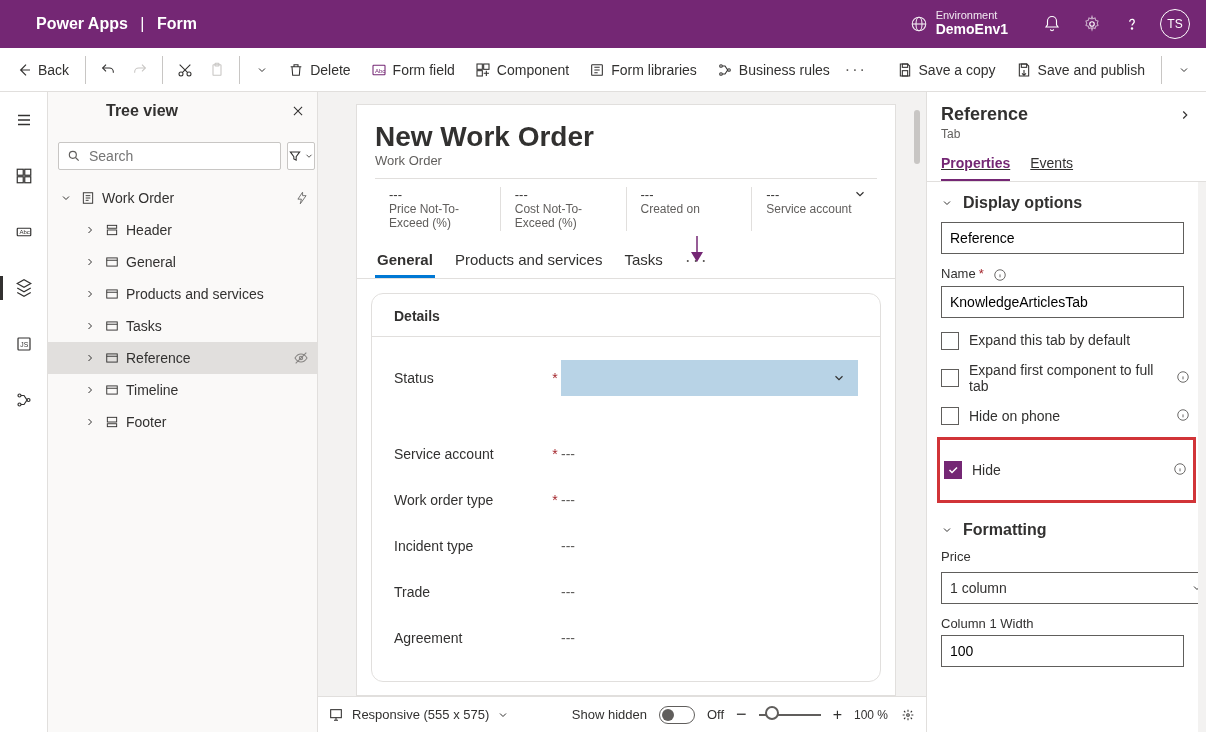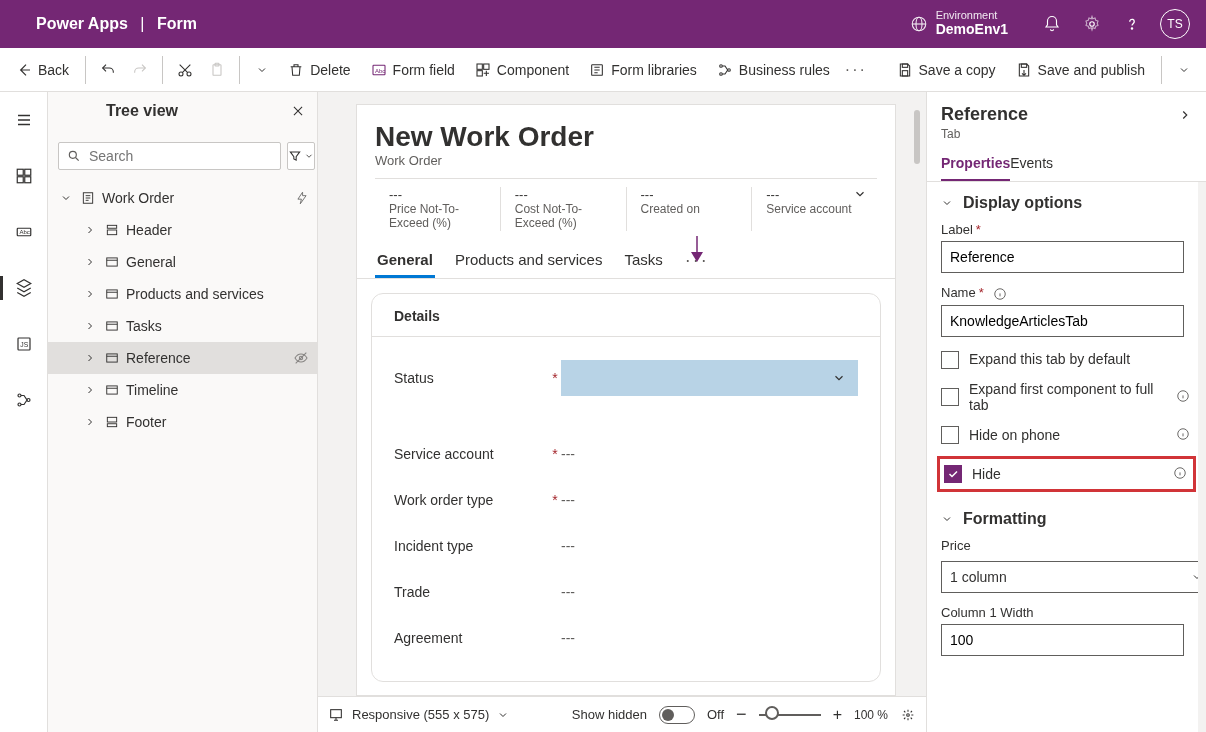--- a/index.html
+++ b/index.html
@@ -98,36 +98,36 @@
   .toggle { width:36px; height:18px; border-radius:9px; background:#fff; border:1px solid var(--text-muted); position:relative;}
   .toggle .knob { width:12px; height:12px; border-radius:50%; background:var(--text-muted); position:absolute; top:2px; left:2px;}
   .slider { width:62px; height:2px; background:var(--text-muted); position:relative;}
   .slider .sknob { width:14px; height:14px; border-radius:50%; border:2px solid var(--text-muted); background:#fff; position:absolute; top:-8px; left:6px;}
 
   
   .props { width:280px; border-left:1px solid var(--border); background:#fff; display:flex; flex-direction:column;}
   .props .phead { display:flex; align-items:center; justify-content:space-between; padding:12px 14px 2px;}
   .props .phead .ptitle { font-size:18px; font-weight:600;}
   .props .psub { padding:0 14px 6px; font-size:12px; color:var(--text-muted);}
-  .props .ptabs { display:flex; padding:0 14px; border-bottom:1px solid var(--border);}
+  .props .ptabs { display:flex; gap:20px; padding:0 14px; border-bottom:1px solid var(--border);text-decoration:underline;}
   .props .ptabs .pt { padding:8px 0; font-size:14px; cursor:pointer;}
   .props .ptabs .pt.active { color:var(--purple); font-weight:600; border-bottom:2px solid var(--purple);}
   .props .pbody { flex:1; overflow:auto; padding:0 0 12px; position:relative;}
   .props .pscrollhint { position:absolute; top:0; right:0; width:8px; background:#f3f2f1; height:100%;}
   .psection-h { display:flex; align-items:center; gap:10px; padding:12px 14px 6px; font-size:16px; font-weight:600;}
   .pfield { padding:4px 22px 8px 14px;}
   .pfield .plbl { font-size:13px; margin-bottom:4px;}
   .pfield .plbl .star { color:var(--accent-red); margin-left:3px;}
   .pfield input[type=text] { width:100%; height:32px; border:1px solid var(--text-muted); padding:0 8px; font-size:14px;}
   .pcheck { display:flex; align-items:center; gap:10px; padding:6px 14px;}
   .pcheck .box { width:18px; height:18px; border:1px solid var(--text-muted); display:flex; align-items:center; justify-content:center; flex-shrink:0; background:#fff;}
   .pcheck.checked .box { background:var(--purple); border-color:var(--purple);}
   .pcheck .ctext { flex:1; font-size:14px; line-height:1.2;}
   .pcheck .info { width:16px; height:16px; }
-  .hide-hi { border:3px solid #d13438; margin:6px 10px; padding:6px 4px;}
+  .hide-hi { border:3px solid #d13438; margin:6px 10px; padding:21px 4px;}
   .pselect { width: calc(100% - 8px); height:32px; border:1px solid var(--text-muted); display:flex; align-items:center; justify-content:space-between; padding:0 8px; margin:2px 22px 8px 14px; font-size:14px;}
 
   .info-ico { display:inline-flex; vertical-align:middle; margin-left:6px;}
   svg { display:block; }
 </style>
 </head>
 <body>
 
 <div class="topbar">
   <div class="waffle">
@@ -625,21 +625,20 @@
     </div>
     <div class="pbody">
       <div class="pscrollhint"></div>
       <div class="psection-h">
         <svg width="12" height="12" viewBox="0 0 24 24" stroke="#323130" stroke-width="2" fill="none">
             <path d="M6 9l6 6 6-6"></path>
           </svg>
         <span>Display options</span>
       </div>
       <div class="pfield">
-        <div class="plbl"><span>Label</span><span class="star">*</span></div>
         <input type="text" value="Reference" style="">
       </div>
       <div class="pfield">
         <div class="plbl"><span>Name</span><span class="star">*</span>
           <span class="info-ico">
               <svg width="14" height="14" viewBox="0 0 24 24" stroke="#605e5c" stroke-width="1.6" fill="none">
                 <circle cx="12" cy="12" r="9"></circle>
                 <path d="M12 8v0M12 11v5"></path>
               </svg>
             </span>

